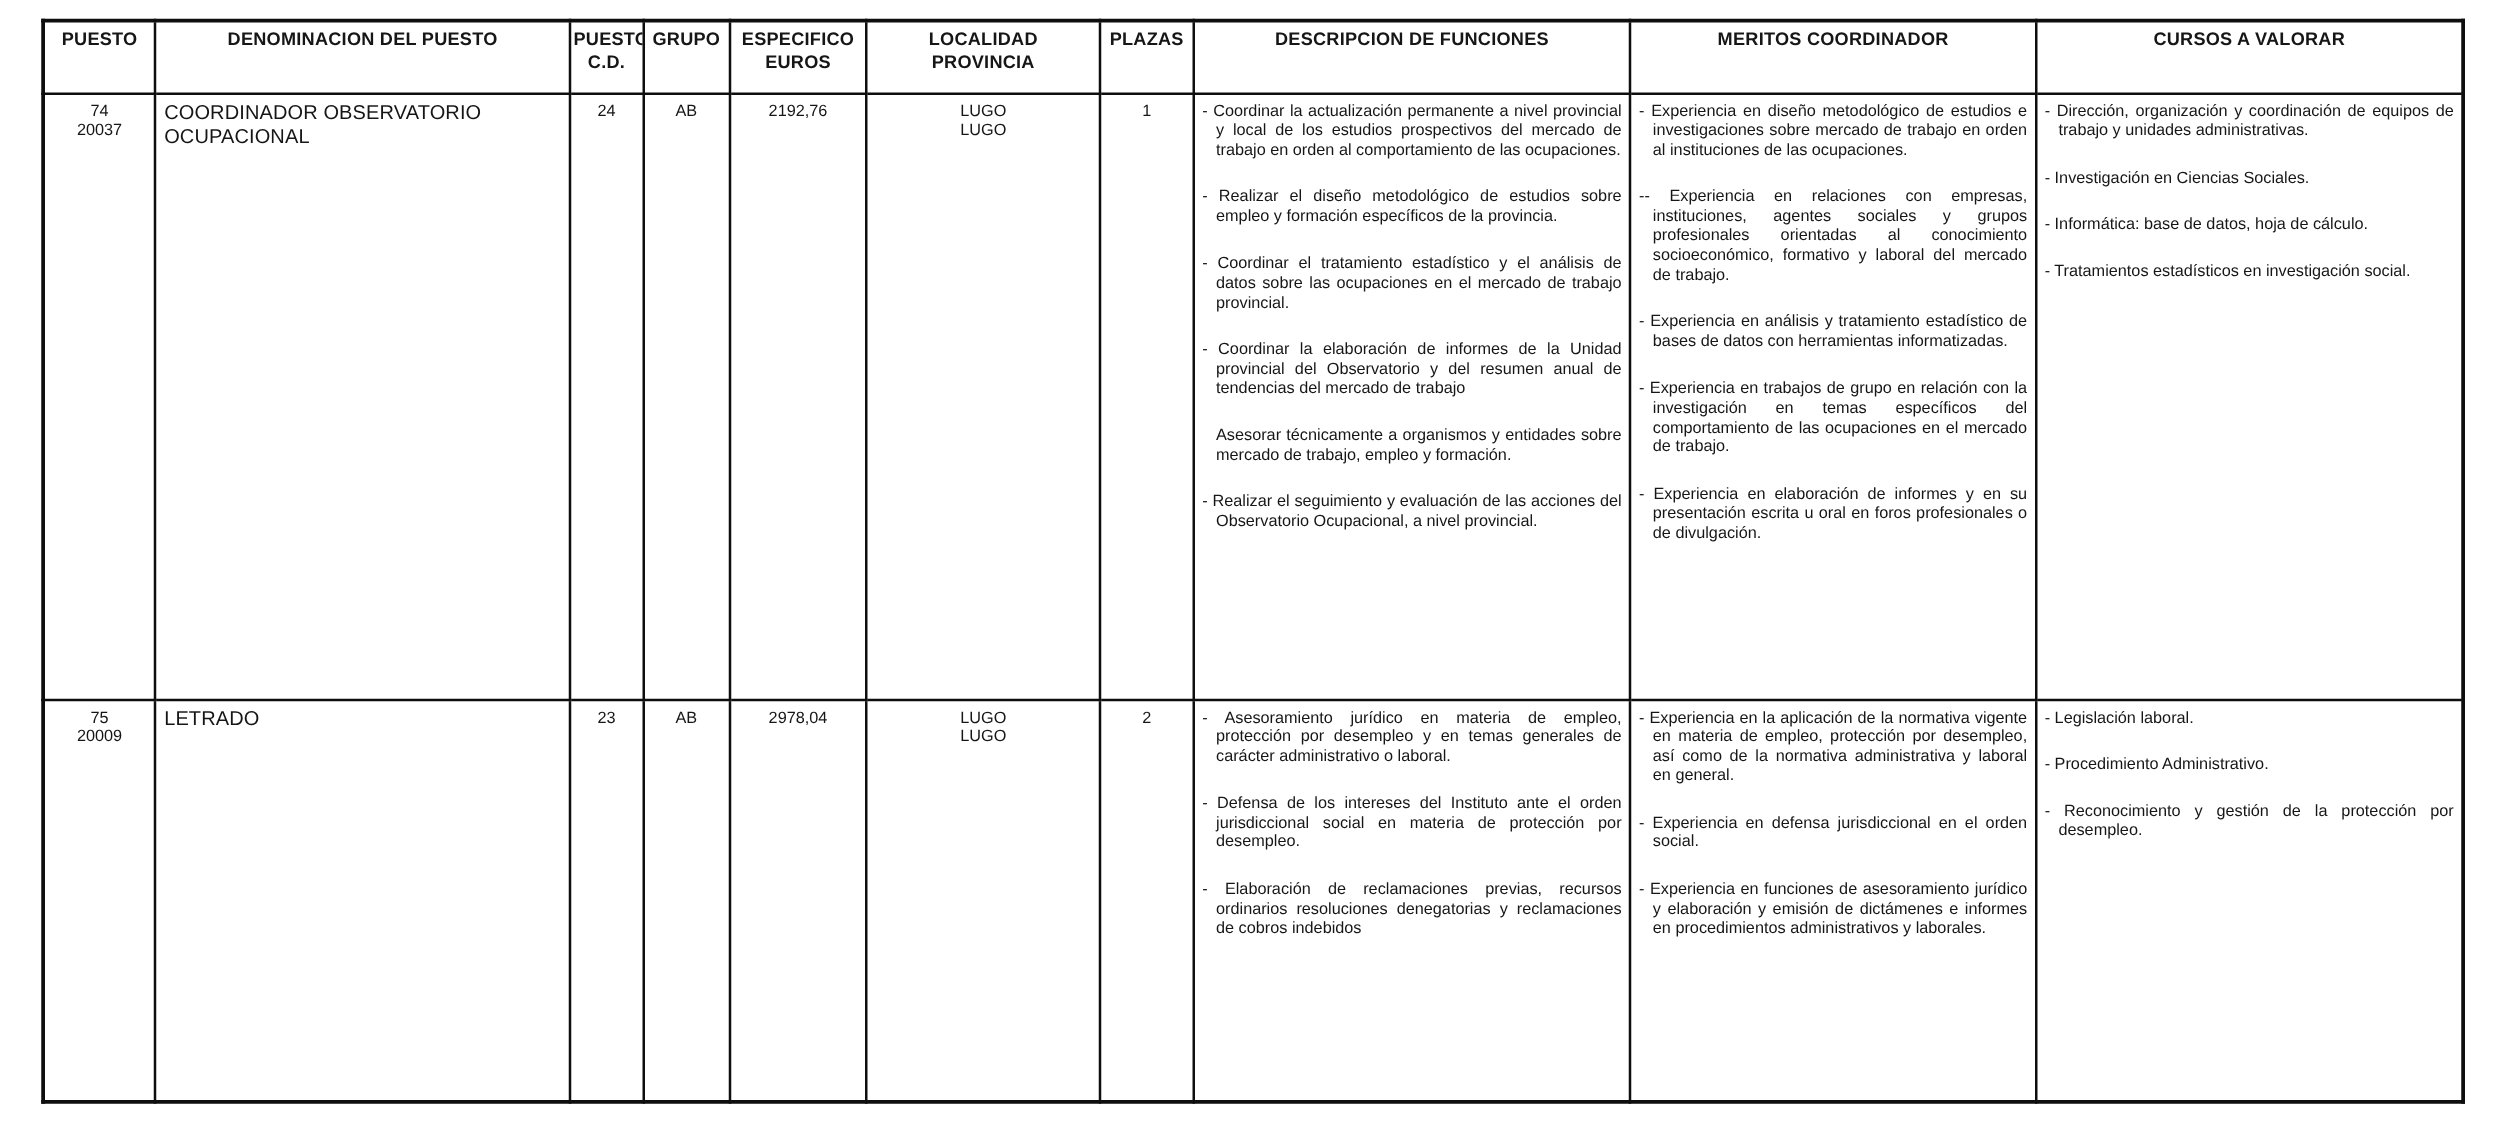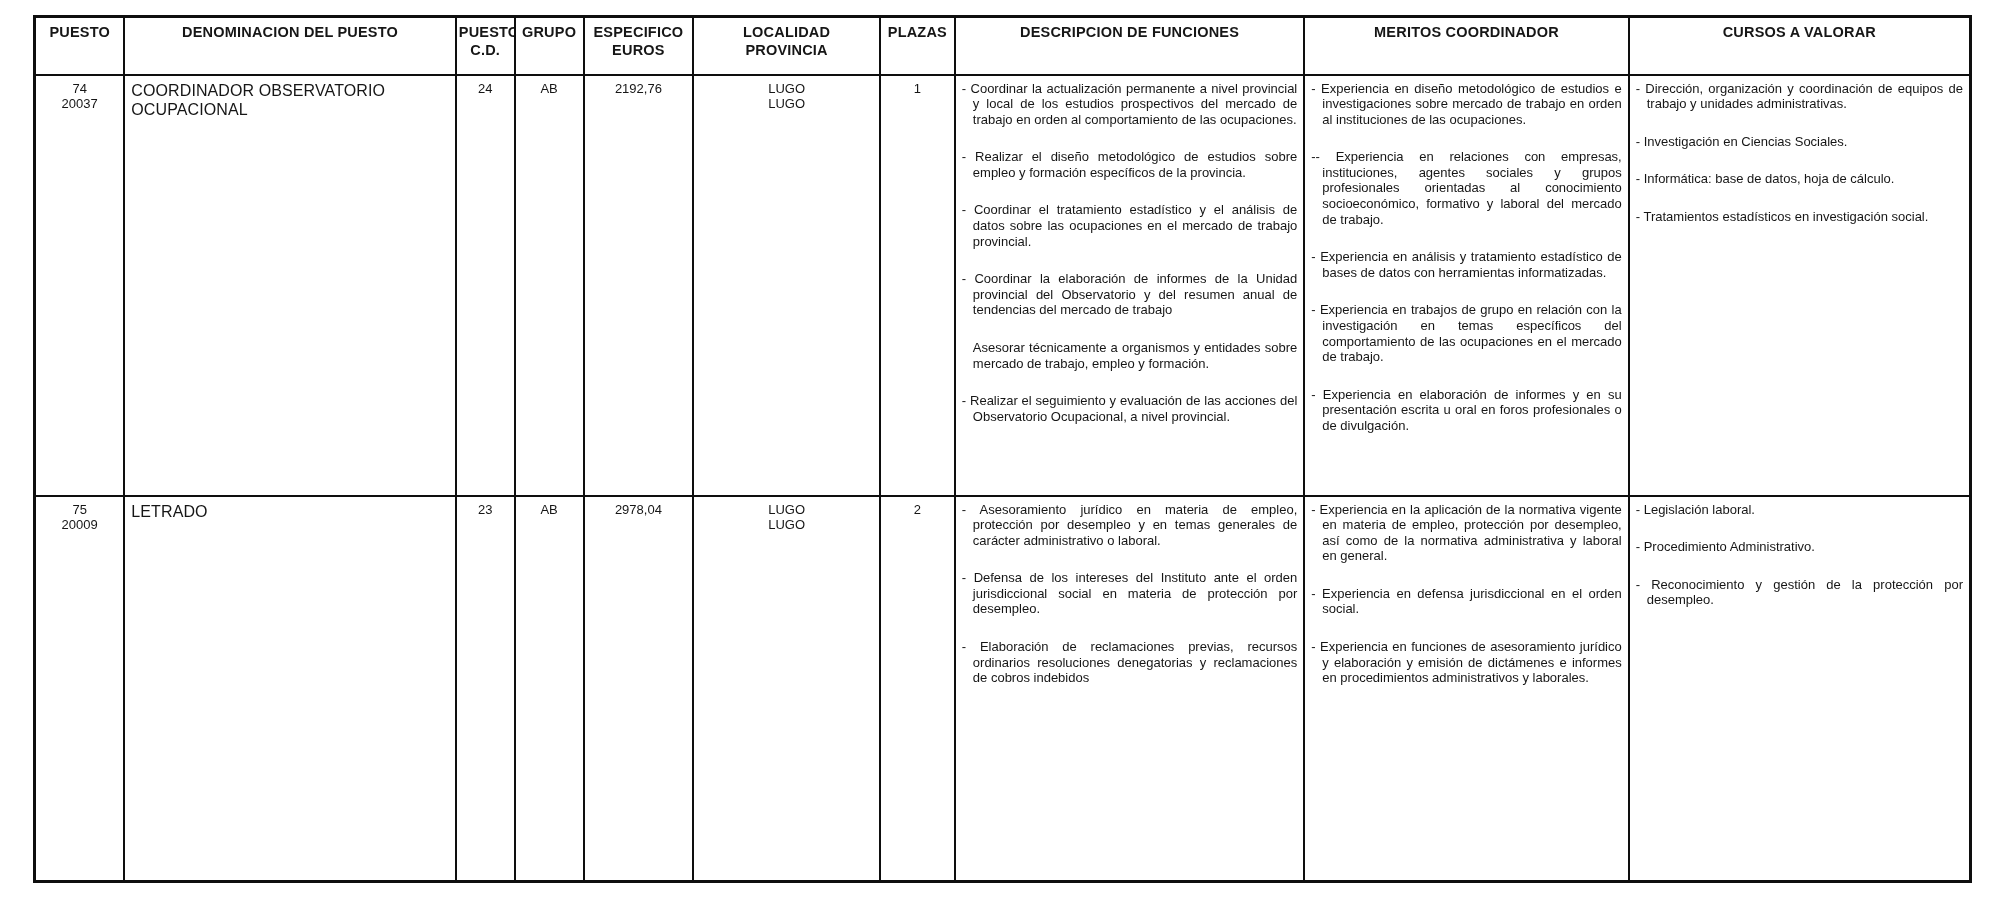--- a/index.html
+++ b/index.html
@@ -92,21 +92,21 @@
           <div>LOCALIDAD</div>
           <div>PROVINCIA</div>
         </th>
         <th>PLAZAS</th>
         <th>DESCRIPCION DE FUNCIONES</th>
         <th>MERITOS COORDINADOR</th>
         <th>CURSOS A VALORAR</th>
       </tr>
     </thead>
     <tbody>
-      <tr style="height:421px;margin-top:12px;">
+      <tr style="height:485px;margin-top:12px;">
         <td class="cell-center stack">
           <div>74</div>
           <div>20037</div>
         </td>
         <td>
           <div class="denom">COORDINADOR OBSERVATORIO
 OCUPACIONAL</div>
         </td>
         <td class="cell-center">24</td>
         <td class="cell-center">AB</td>

